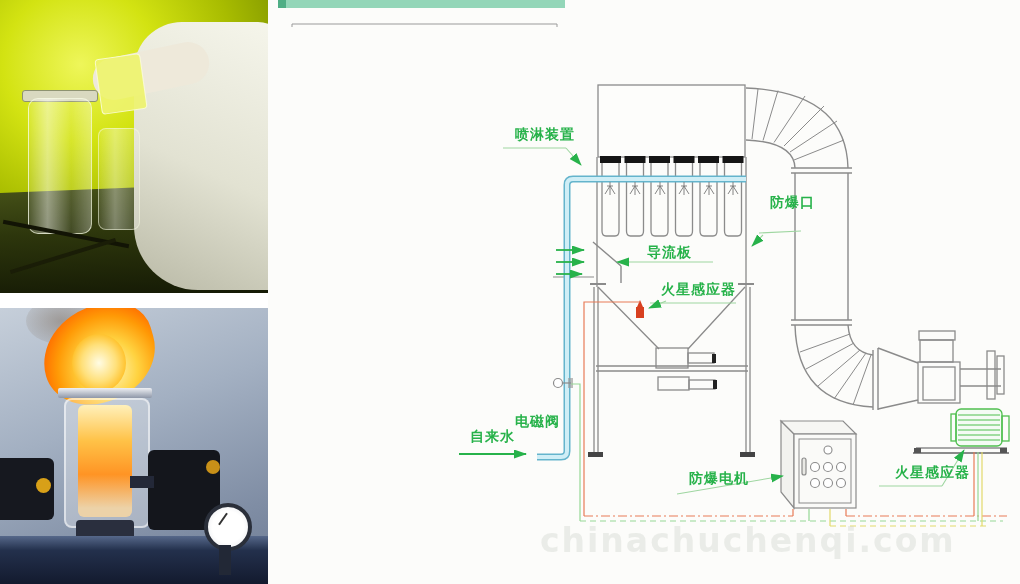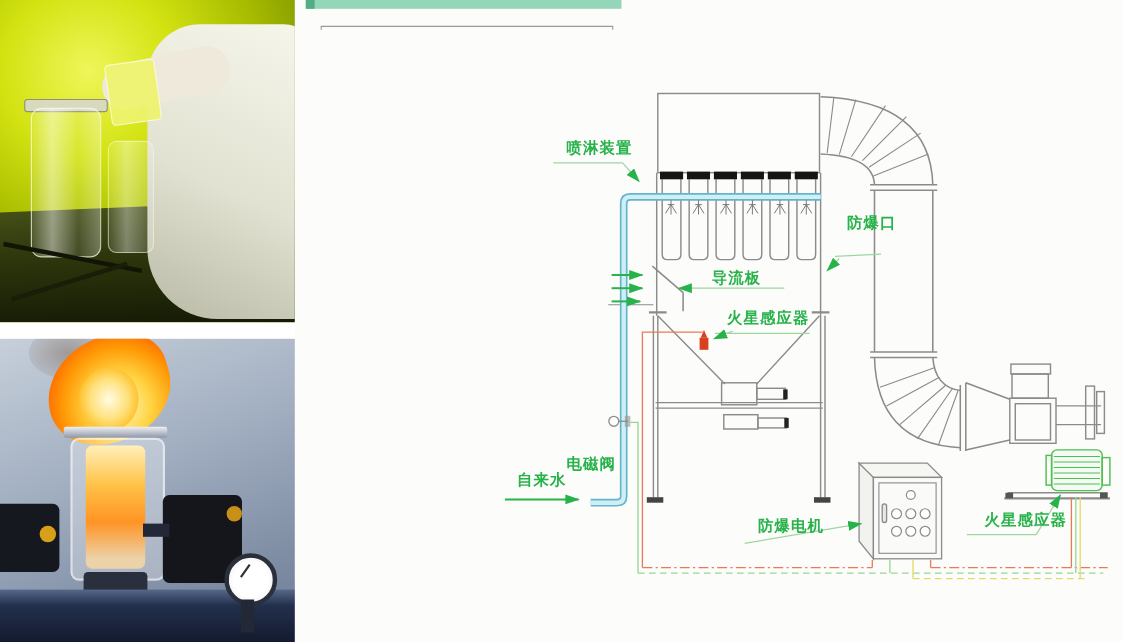--- a/index.html
+++ b/index.html
@@ -279,13 +279,14 @@
 
   <div class="lbl" style="left:504px;top:126px;">喷淋装置</div>
   <div class="lbl" style="left:759px;top:194px;">防爆口</div>
   <div class="lbl" style="left:636px;top:244px;text-align:right;">导流板</div>
   <div class="lbl" style="left:650px;top:281px;">火星感应器</div>
   <div class="lbl" style="left:504px;top:372px;margin-top:41px;">电磁阀</div>
   <div class="lbl" style="left:459px;top:428px;">自来水</div>
   <div class="lbl" style="left:678px;top:470px;">防爆电机</div>
   <div class="lbl" style="left:884px;top:464px;">火星感应器</div>
 
+  <div class="watermark">chinachuchenqi.com</div>
 </div>
 
 </body></html>

